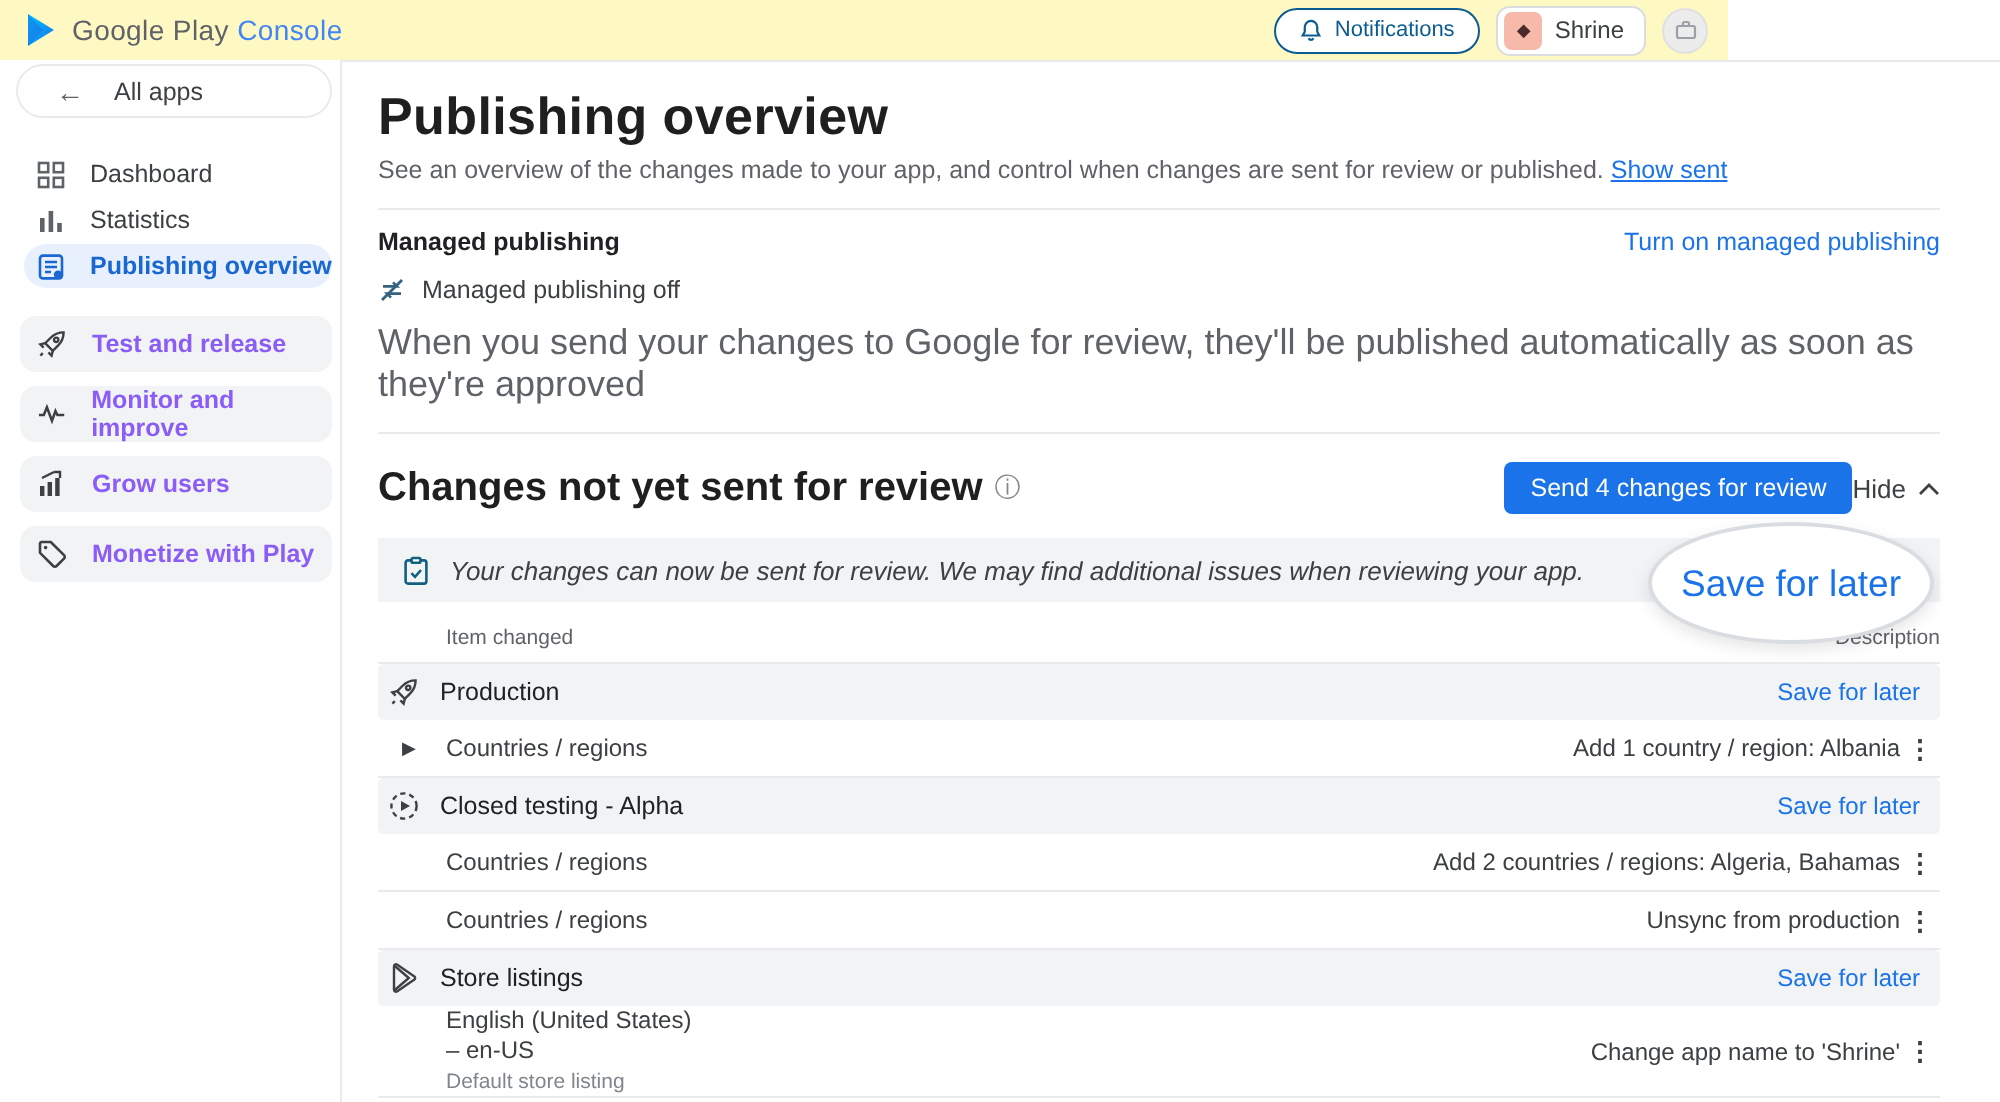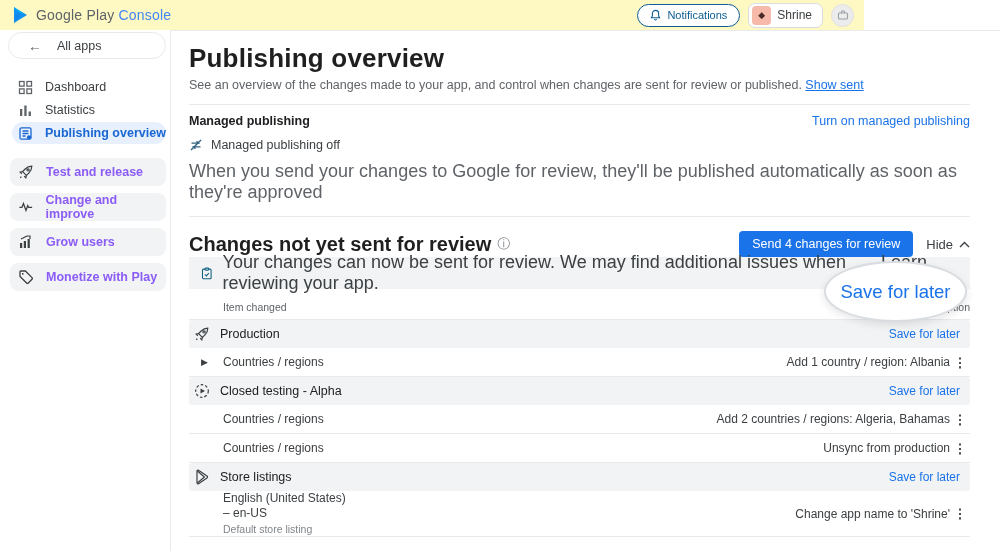--- a/index.html
+++ b/index.html
@@ -54,27 +54,27 @@
 
   .managed-row1 { margin-top:9px; display:flex; justify-content:space-between; align-items:center; }
   .managed-title { font-size:12.5px; font-weight:bold; color:#202124; }
   .managed-action { font-size:12.5px; }
   .managed-status { margin-top:10px; display:flex; align-items:center; gap:8px; font-size:12.5px; color:#3c4043;}
   .managed-desc { margin-top:9px; font-size:18px; color:#5f6368; }
 
   .changes-header { margin-top:14px; display:flex; align-items:center; }
   h2 { font-size:20px; font-weight:bold; color:#1f1f1f; }
   .info-ic { color:#80868b; font-size:13px; margin-left:6px; }
-  .changes-actions { margin-left:auto; display:flex; gap:13px; }
+  .changes-actions { margin-left:auto; display:flex; }
   .send-btn { background:#1a73e8; color:#fff; border:none; border-radius:4px; height:26px;
     padding:0 13px; font-size:12.5px; font-family:inherit; cursor:pointer; }
   .hide-toggle { display:flex; align-items:center; gap:6px; font-size:13px; color:#3c4043; cursor:pointer;}
 
-  .banner { height:32px; background:#f1f3f4; display:flex; align-items:center;
-    gap:10px; padding:0 13px 0 12px; font-size:18px; color:#3c4043; }
+  .banner { margin-top:12px; height:32px; background:#f1f3f4; display:flex; align-items:center;
+    gap:10px; padding:0 13px 0 12px; font-size:13px; color:#3c4043;font-style:italic; }
   .banner-action { margin-left:auto; color:#3c4043; cursor:pointer; }
 
   .table { margin-top:12px; }
   .thead { display:flex; height:19px; font-size:10.5px; color:#5f6368; border-bottom:1px solid #e8eaed; }
   .gutter { width:34px; flex:0 0 34px; display:flex; align-items:center; }
   .col-item { width:125px; flex:0 0 125px; }
   .col-desc { flex:1;text-align:right; }
   .group-row { height:28px; background:#f1f3f4; border-radius:3px; display:flex; align-items:center;
     padding:0 10px 0 5px; }
   .group-row .gname { font-size:12.5px; color:#202124; margin-left:10px; }
@@ -182,21 +182,21 @@
           <path d="M13.8 2.2 c-2.6 0-4.8 1-6.6 2.8 L4.6 7.6 l3.8 3.8 2.6-2.6 C12.8 7 13.8 4.8 13.8 2.2 Z"></path>
           <path d="M4.6 7.6 l-2.4 .6 1.6 1.6 M8.4 11.4 l-.6 2.4 -1.6-1.6 M3.4 12.6 l-1.2 1.2"></path>
           <circle cx="10.1" cy="5.9" r="1.1"></circle>
         </svg>
         <span>Test and release</span>
       </div>
       <div class="section-item">
         <svg width="16" height="16" viewBox="0 0 16 16" fill="none" stroke="#3c4043" stroke-width="1.3">
           <path d="M1.5 8.5 h2.5 l1.6-4 2.6 7 1.8-5 1 2 h3.5"></path>
         </svg>
-        <span>Change and improve</span>
+        <span>Monitor and improve</span>
       </div>
       <div class="section-item">
         <svg width="16" height="16" viewBox="0 0 16 16">
           <rect x="2" y="9" width="2.2" height="5" fill="#3c4043"></rect>
           <rect x="5.8" y="7" width="2.2" height="7" fill="#3c4043"></rect>
           <rect x="9.6" y="5" width="2.2" height="9" fill="#3c4043"></rect>
           <path d="M3 5 l6-3 M9 2 h3 v3" fill="none" stroke="#3c4043" stroke-width="1.2"></path>
         </svg>
         <span>Grow users</span>
       </div>

